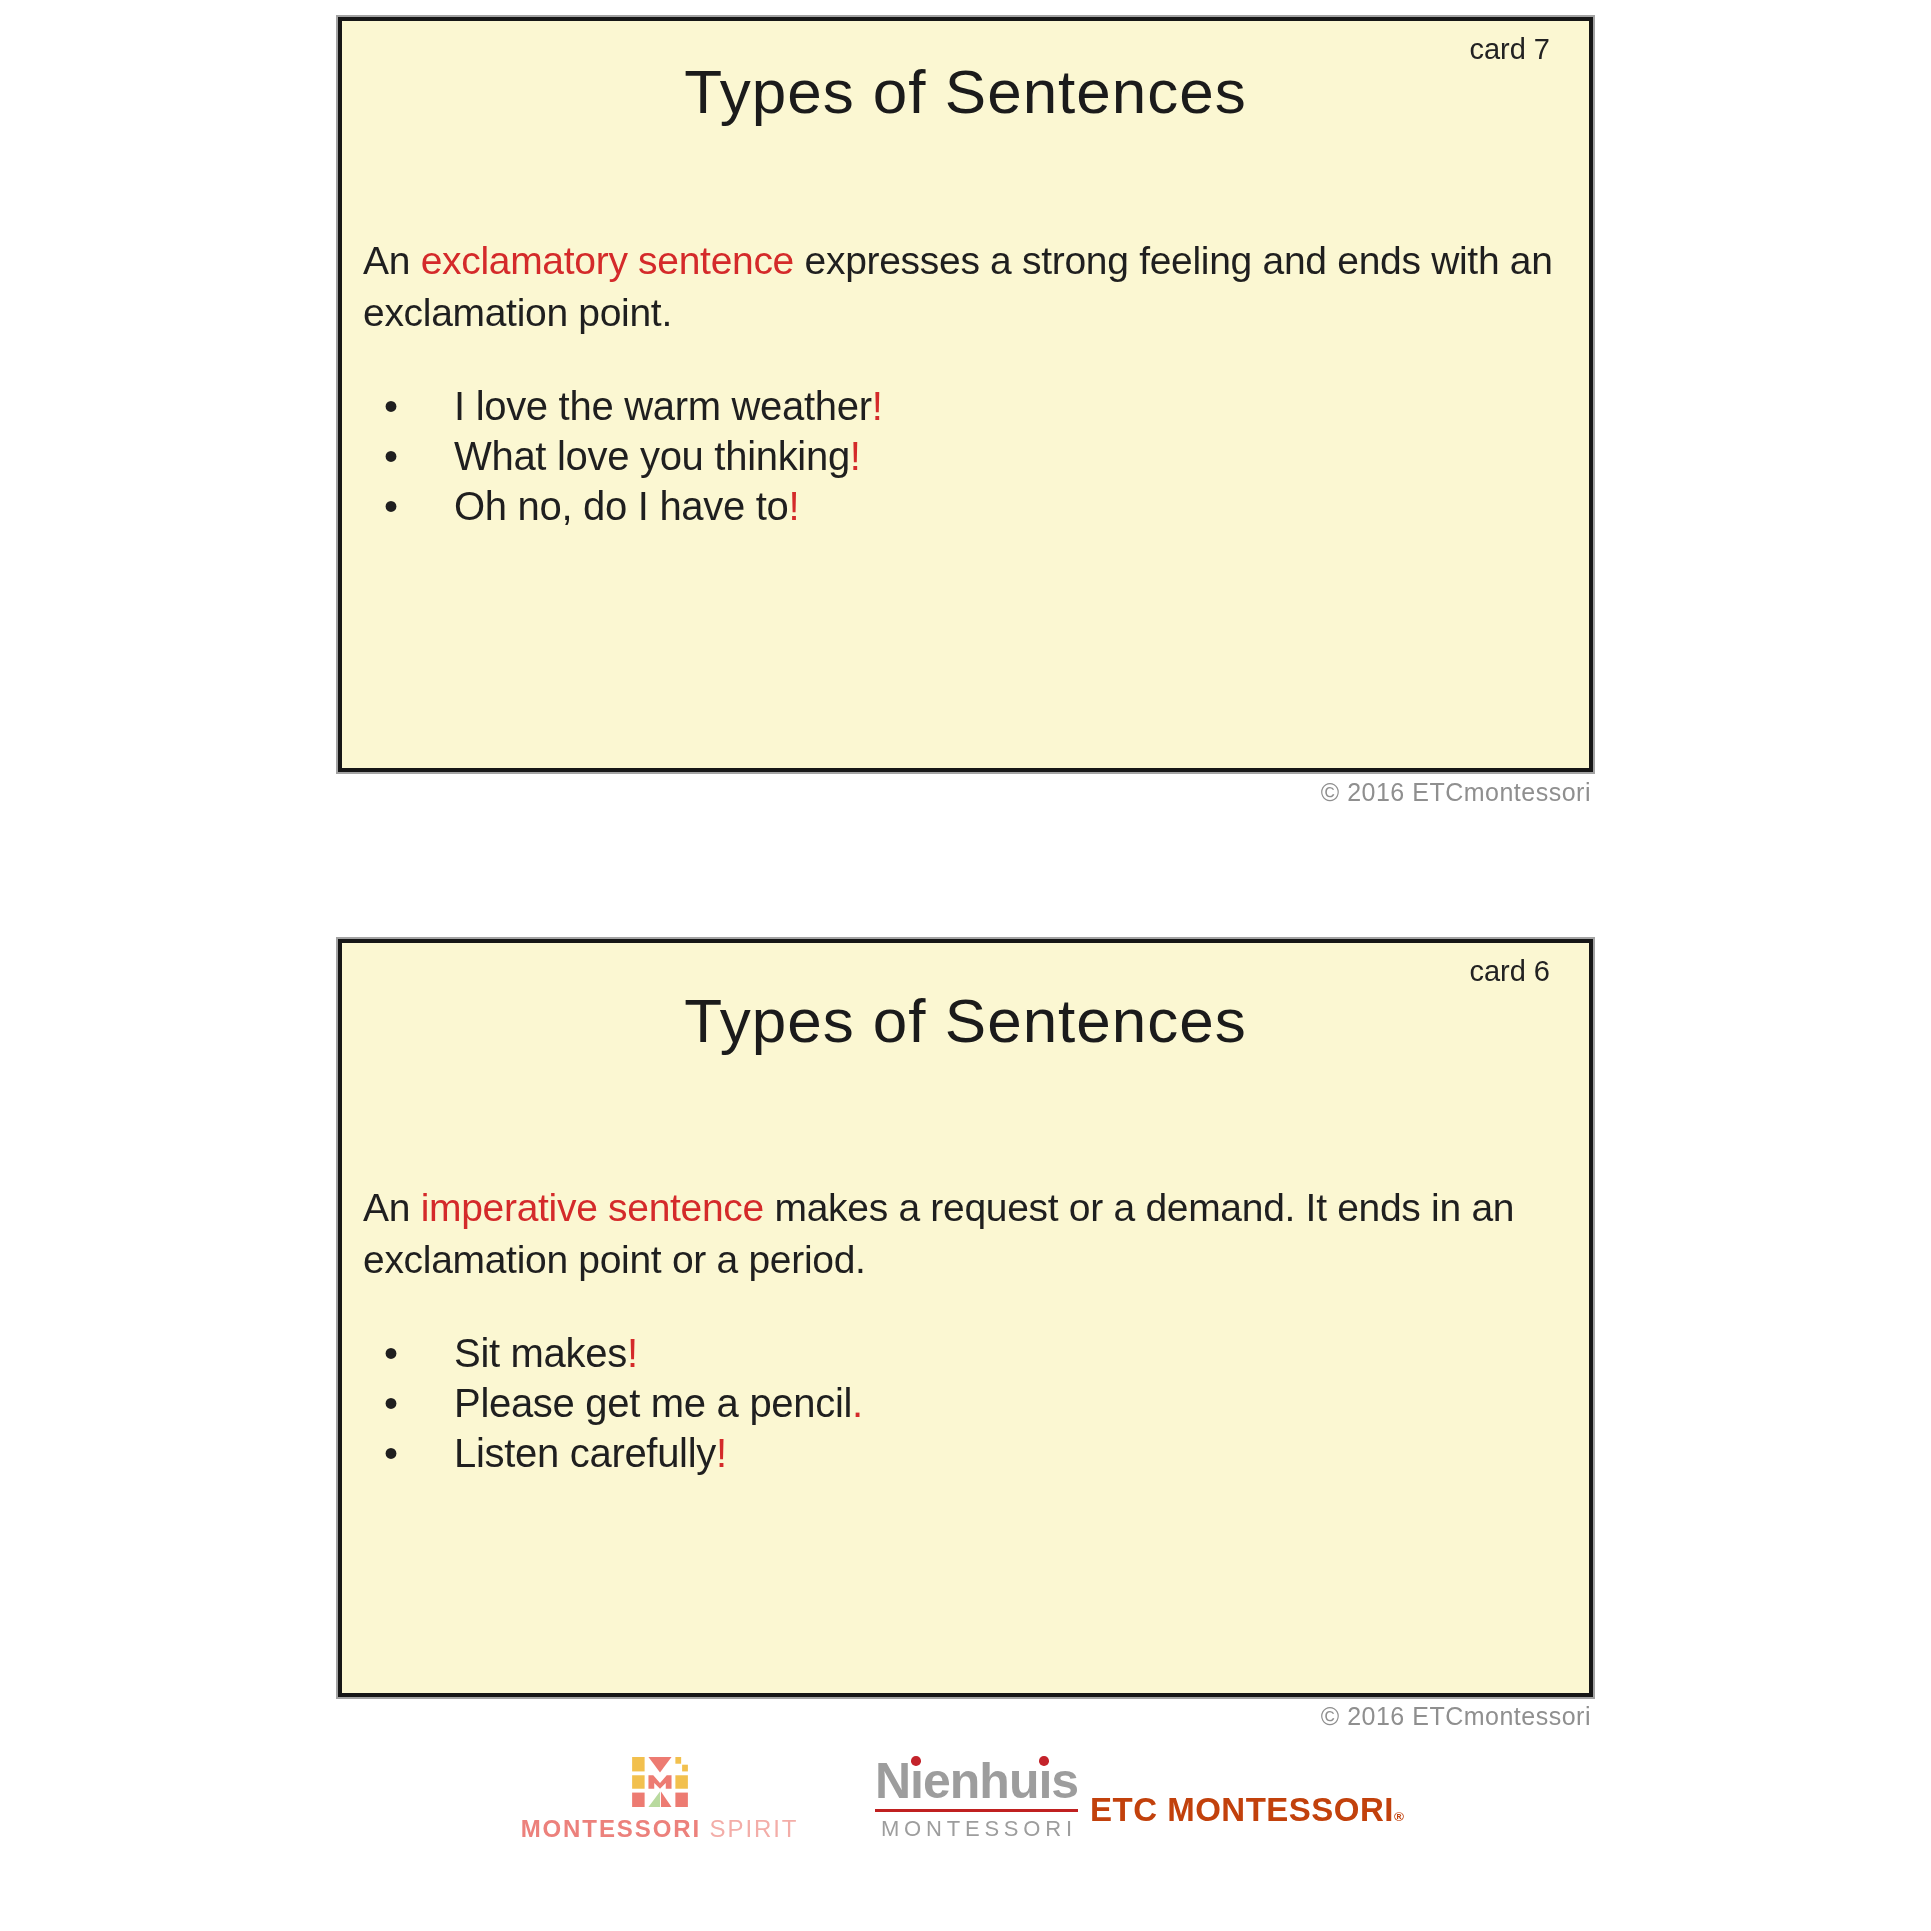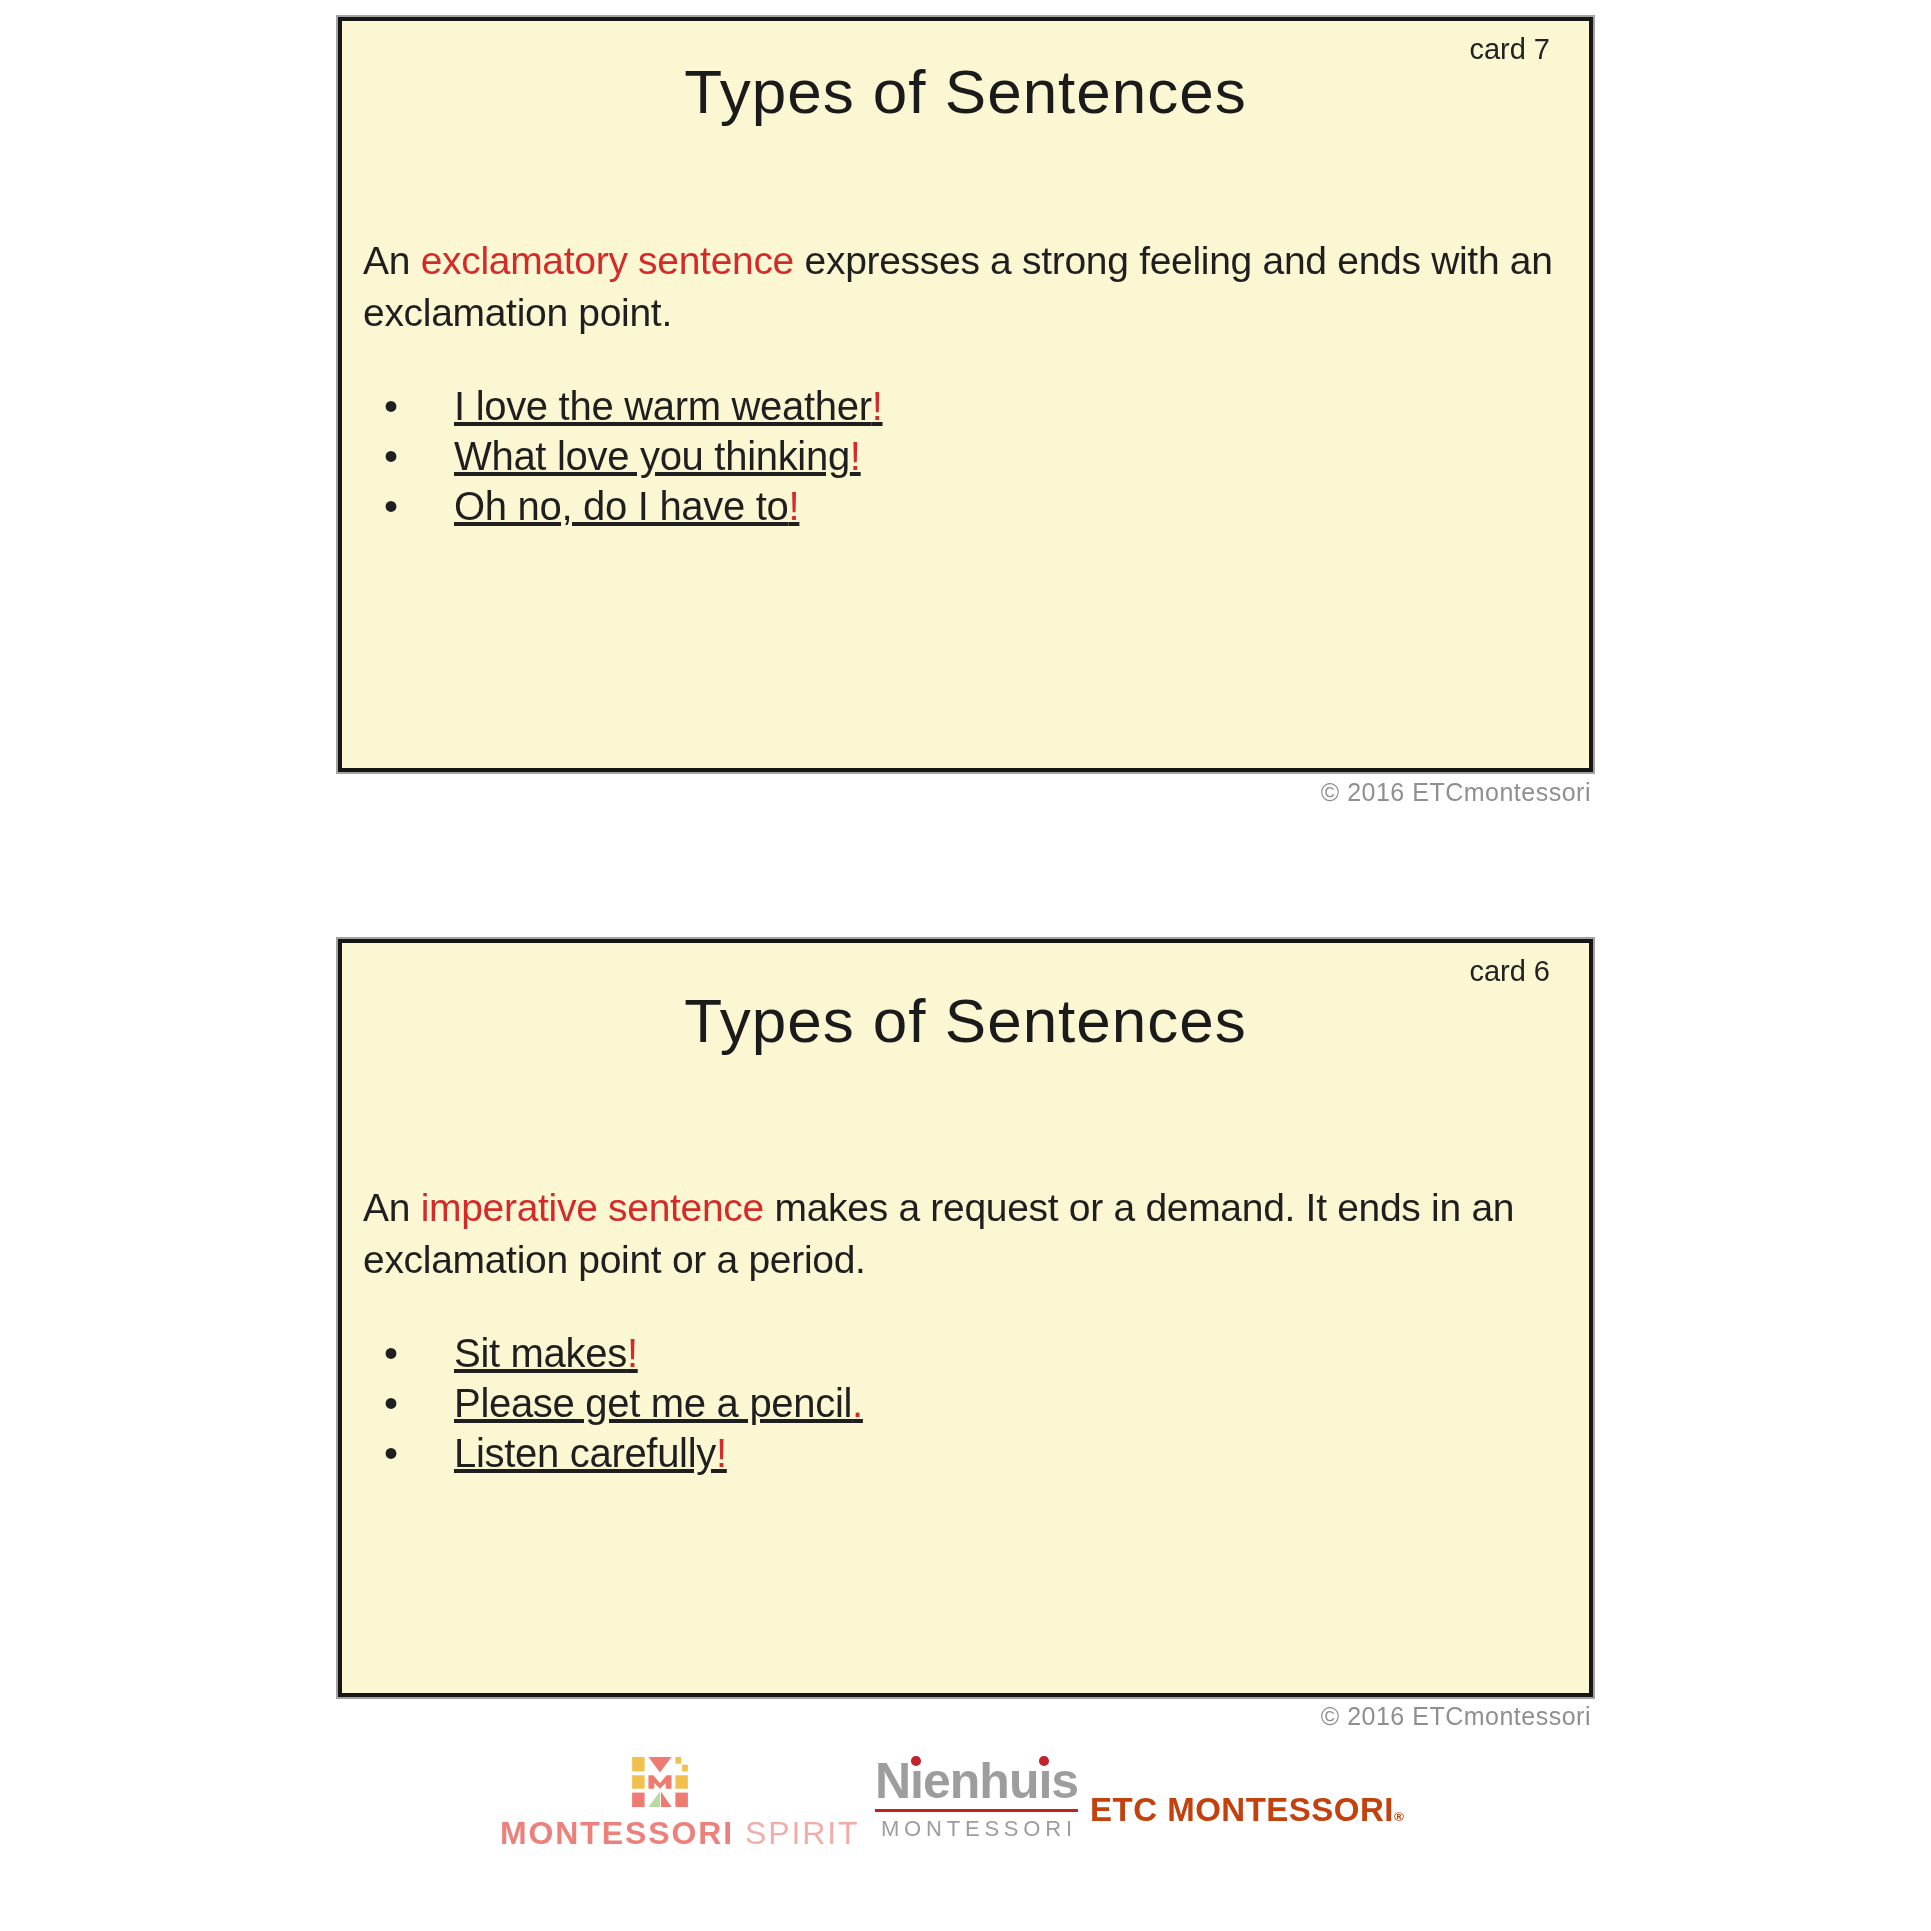--- a/index.html
+++ b/index.html
@@ -31,21 +31,21 @@
   .card6 .card-title{margin-top:42px;}
   .definition{
     margin:0;
     padding-left:21px;padding-right:17.4px;
     font-size:39px;line-height:52px;letter-spacing:-0.3px;
   }
   .card5 .definition{margin-top:108px;}
   .card6 .definition{margin-top:126px;}
   .red{color:#D42A2A;}
   .examples{
-    list-style:none;margin:42px 0 0 0;padding:0 0 0 0;text-decoration:underline;
+    list-style:none;margin:42px 0 0 0;padding:0 0 0 0;
   }
   .examples li{
     position:relative;
     padding-left:112px;
     font-size:40px;line-height:50px;letter-spacing:-0.3px;
   }
   .examples li::before{
     content:"\2022";
     position:absolute;left:42px;top:0;
     font-size:40px;color:#1f1f1f;
@@ -53,21 +53,21 @@
   .copyright{
     position:absolute;right:340px;
     font-size:25px;color:#8f8f8f;letter-spacing:0.5px;
   }
   .copyright.c1{top:778px;}
   .copyright.c2{top:1702px;}
 
   
   .ms-logo{position:absolute;left:500px;top:1757px;width:319px;text-align:center;}
   .ms-mark{display:block;margin:0 auto 7.7px auto;}
-  .ms-text{font-size:32px;font-weight:bold;letter-spacing:1.9px;white-space:nowrap;}
+  .ms-text{font-size:24px;font-weight:bold;letter-spacing:1.9px;white-space:nowrap;}
   .ms-main{color:#EC817C;}
   .ms-sub{color:#F3ADA8;font-weight:normal;}
 
   .nh-logo{position:absolute;left:875px;top:1755px;width:203px;text-align:center;}
   .nh-word{
     font-size:50px;font-weight:bold;color:#9d9d9d;
     letter-spacing:-1px;line-height:52px;white-space:nowrap;
   }
   .ni{position:relative;display:inline-block;}
   .ni::after{

